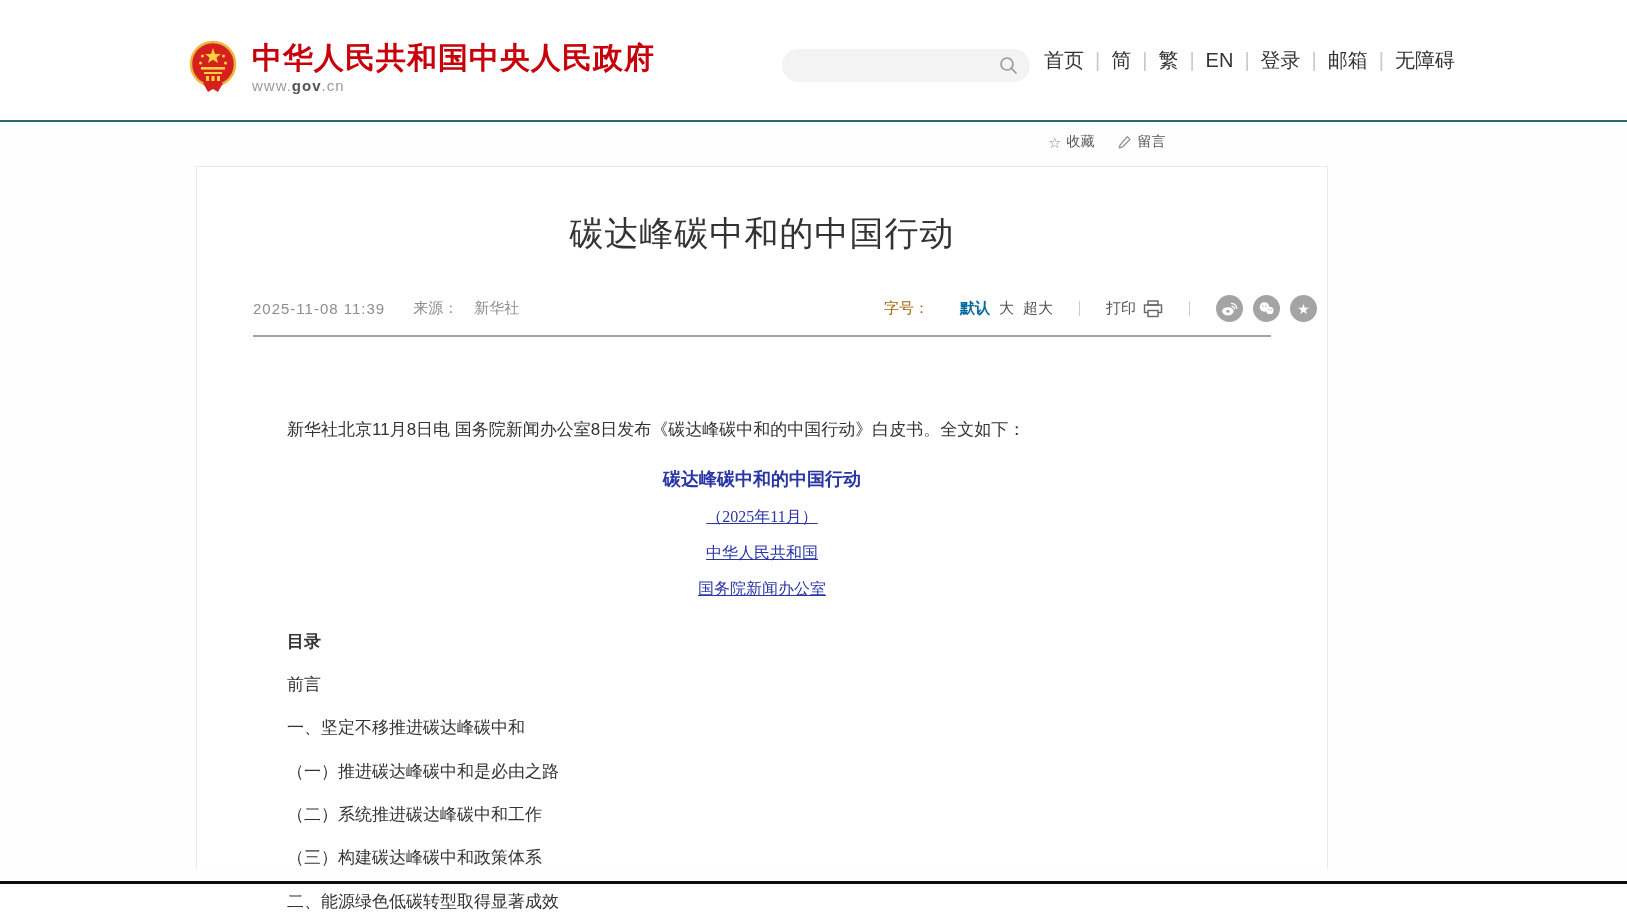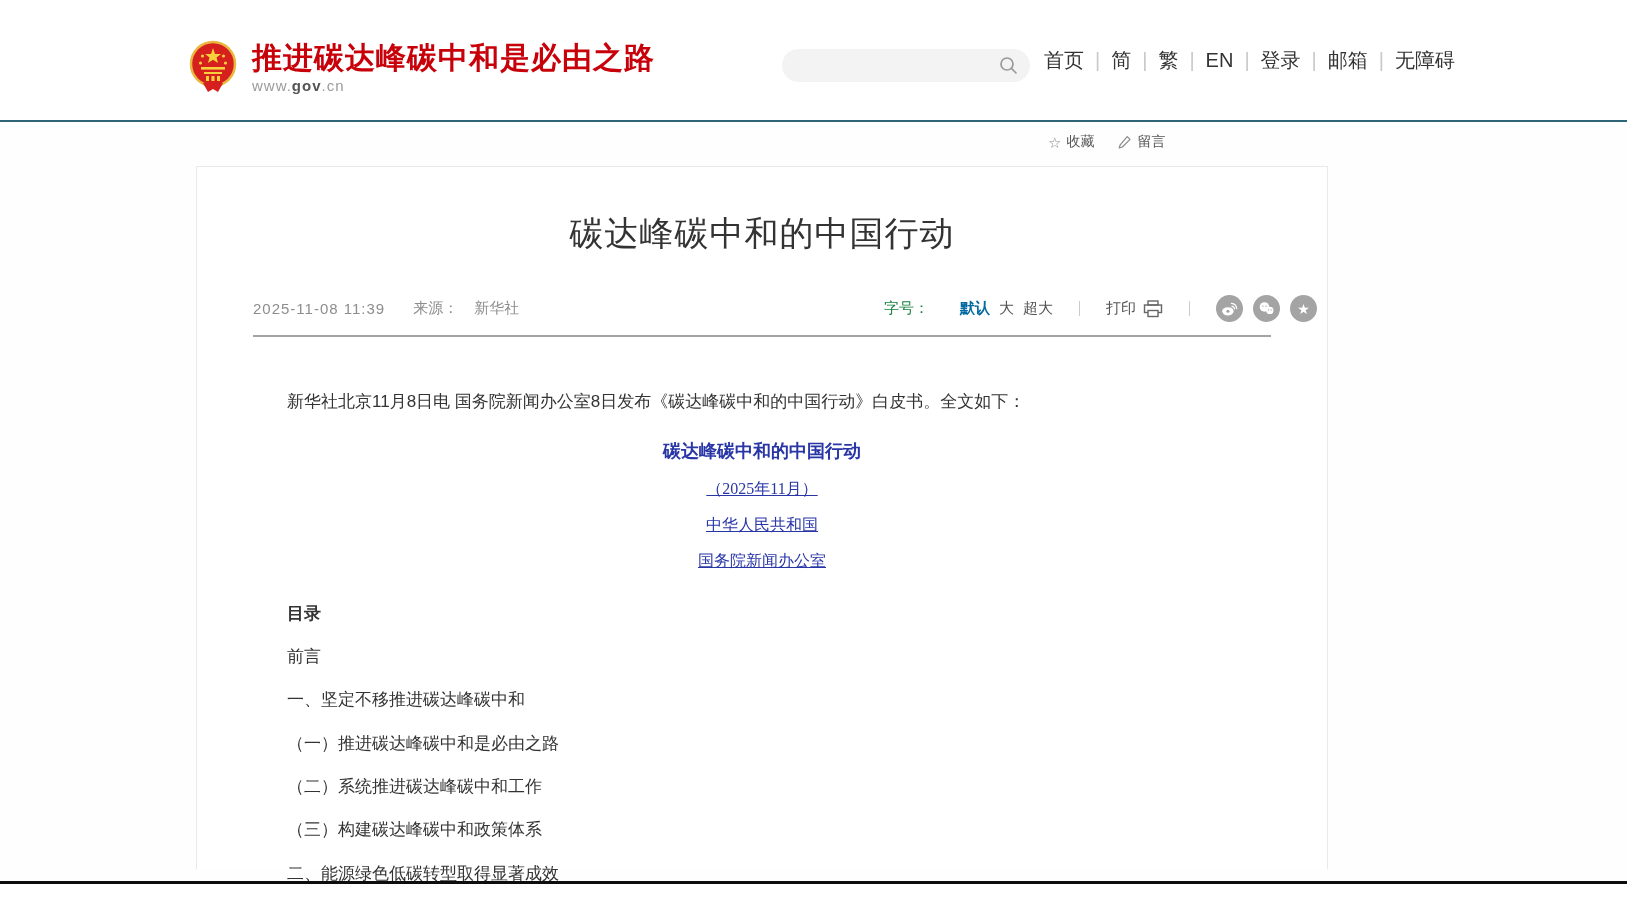--- a/index.html
+++ b/index.html
@@ -41,32 +41,32 @@
   .article-title { text-align:center; font-size:34px; font-weight:500; color:#333;
                    letter-spacing:1px; margin-top:44px; }
 
   .meta { display:flex; justify-content:space-between; align-items:center; margin-top:38px;
           padding-bottom:13px; border-bottom:2px solid #a3a3a3; font-size:15px; color:#8d8d8d; }
   .meta-left { display:flex; align-items:center; }
   .meta-date { letter-spacing:1px; }
   .meta-src-label { margin-left:28px; }
   .meta-src { margin-left:16px; color:#8d8d8d; }
   .meta-right { display:flex; align-items:center; margin-right:-46px; }
-  .fs-label { color:#15803d; }
+  .fs-label { color:#a16207; }
   .fs-default { color:#0369a1; font-weight:bold; margin-left:8px; cursor:pointer;padding-left:23px; }
   .fs-opt { color:#555; margin-left:9px; cursor:pointer; }
   .vsep { width:1px; height:15px; background:#ccc; margin:0 26px; }
   .print { display:flex; align-items:center; gap:7px; color:#555; cursor:pointer; }
   .share { display:flex; align-items:center; gap:10px; }
   .sicon { width:27px; height:27px; border-radius:50%; background:#a4a4a4; display:flex;
            align-items:center; justify-content:center; cursor:pointer; }
   .sicon .star { color:#fff; font-size:14px; line-height:1; }
 
   
-  .body { margin-top:52px; font-size:17px; color:#333; line-height:1.55; }
+  .body { margin-top:80px; font-size:17px; color:#333; line-height:1.55; }
   .p-intro { text-indent:2em; }
   .doc-title { text-align:center; color:#2936a6; font-weight:bold; font-size:18px; margin-top:23px; }
   .doc-kai { text-align:center; color:#2936a6; font-family:"Liberation Serif", serif;
              font-size:16px; margin-top:11px;text-decoration:underline; }
   .toc-head { font-weight:bold; text-indent:2em; margin-top:27px; }
   .toc-item { text-indent:2em; margin-top:17px; }
 
   .bottom-bar { position:absolute; top:881px; left:0; right:0; height:3px; background:#0d0d0d; }
 </style>
 </head>
@@ -84,21 +84,21 @@
         <circle cx="35.5" cy="18" r="1.6" fill="#f7d03e"></circle>
         <circle cx="12.5" cy="25" r="1.6" fill="#f7d03e"></circle>
         <circle cx="37.5" cy="25" r="1.6" fill="#f7d03e"></circle>
         <rect x="13" y="29" width="24" height="2.6" fill="#f7d03e"></rect>
         <rect x="16" y="34" width="18" height="2" fill="#f7d03e"></rect>
         <rect x="18" y="38" width="3" height="5" fill="#f7d03e"></rect>
         <rect x="29" y="38" width="3" height="5" fill="#f7d03e"></rect>
         <rect x="23.5" y="38" width="3" height="5" fill="#f7d03e"></rect>
       </svg>
       <div>
-        <div class="site-title">推进碳达峰碳中和是必由之路</div>
+        <div class="site-title">中华人民共和国中央人民政府</div>
         <div class="site-url"><span>www.</span><b>gov</b><span>.cn</span></div>
       </div>
     </div>
 
     <div class="search">
       <input type="text" placeholder="" style="">
       <svg width="19" height="19" viewBox="0 0 19 19">
         <circle cx="8" cy="8" r="6" fill="none" stroke="#9a9a9a" stroke-width="1.7"></circle>
         <line x1="12.4" y1="12.4" x2="17" y2="17" stroke="#9a9a9a" stroke-width="1.7" stroke-linecap="round"></line>
       </svg>

